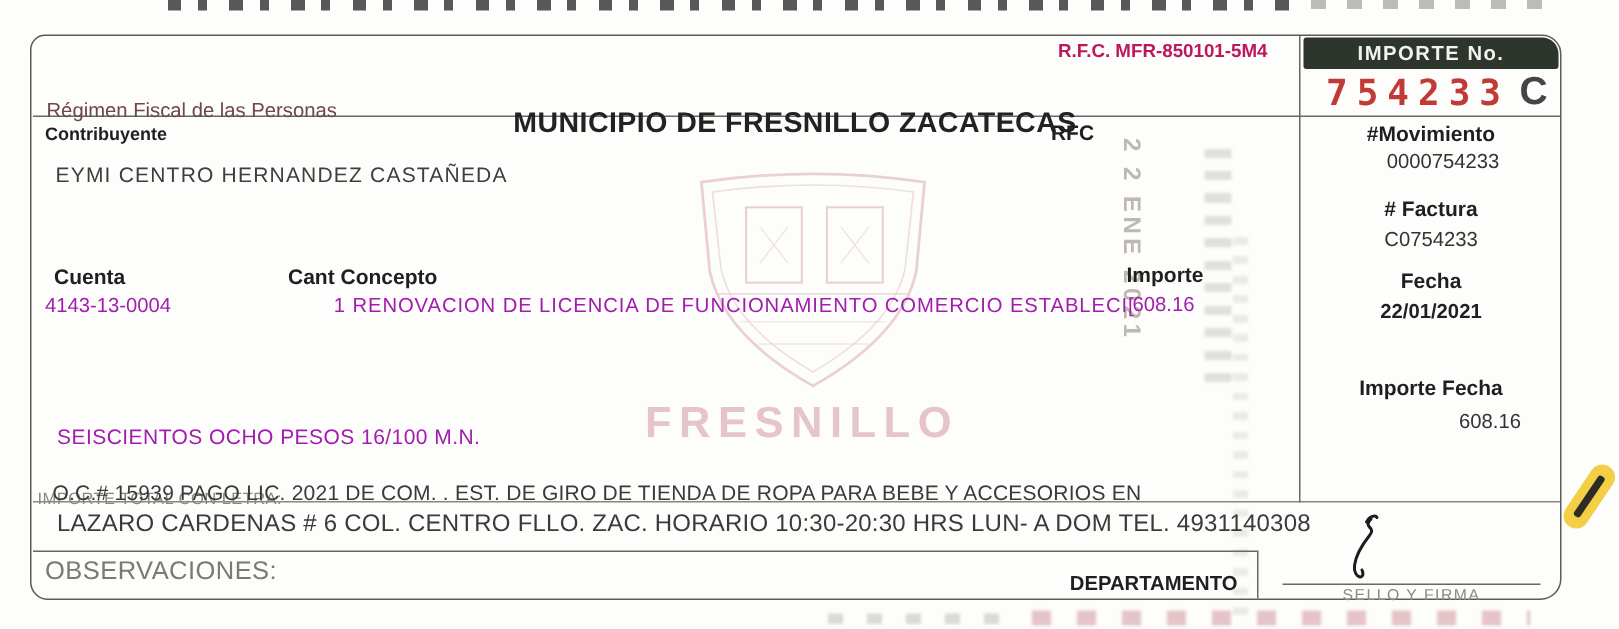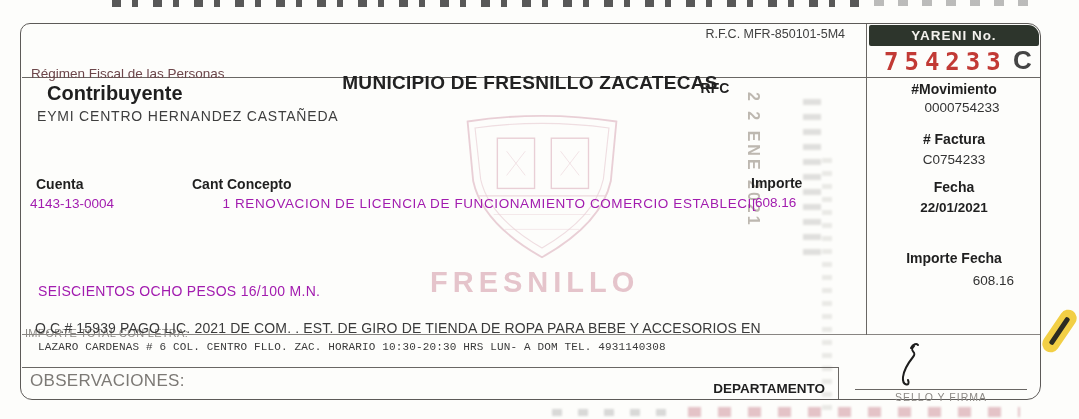--- a/index.html
+++ b/index.html
@@ -35,53 +35,53 @@
   .t { position:absolute; color:#a21caf; white-space:pre; }
   .bold { font-weight:bold; color:#1f1f1f; }
 
   
   .regimen { left:31px; top:31px; font-size:13.5px; line-height:17px; color:#6d474b; }
   .muni-title { left:255px; top:31px; width:550px; text-align:center; font-size:19px;
     font-weight:bold; color:#222; letter-spacing:.3px;margin-top:41px; }
   .muni-addr { left:235px; top:55px; width:590px; text-align:center; font-size:13.8px;
     color:#3a3a3a; letter-spacing:.2px; }
   .issuer-rfc { left:600px; top:27px; width:245px; text-align:right; font-size:12.5px;
-    font-weight:normal; color:#404040; }
+    font-weight:bold; color:#be185d; }
 
   
   .recibo-box { position:absolute; left:869px; top:25px; width:170px; height:21px;
     background:#2d352c; border-radius:2px 11px 2px 2px; display:flex; align-items:center;
     justify-content:center; }
   .recibo-box span { color:#f4f2ee; font-size:13.5px; font-weight:bold; letter-spacing:1px; }
   .recibo-num { left:884px; top:48px; font-family:"DejaVu Sans Mono",monospace; font-size:24px;
     font-weight:bold; color:#c23a35; letter-spacing:6px; }
   .recibo-series { left:1013px; top:45px; font-size:26px; font-weight:bold; color:#454545; }
 
   .panel-c { width:172px; left:868px; text-align:center; }
   .pv { font-size:13.5px; color:#333; }
 
   
-  .lbl-contrib { left:47px; top:82px; font-size:20px; }
+  .lbl-contrib { left:30px; top:82px; font-size:12px; }
   .lbl-rfc-col { left:660px; top:80px; width:110px; text-align:center; font-size:14px; }
   .contrib-name { left:37px; top:108px; font-size:14px; letter-spacing:.8px; color:#3e3e3e; }
 
   
   .lbl-cuenta { left:36px; top:176px; font-size:14px; }
   .lbl-cant { left:192px; top:176px; font-size:14px; }
   .lbl-importe { left:751px; top:175px; font-size:14px; }
   .v-cuenta { left:30px; top:196px; font-size:13.5px; }
   .v-cant { left:214px; top:196px; width:16px; text-align:right; font-size:13.5px; }
   .v-concepto { left:235px; top:196px; font-size:13.5px; letter-spacing:.6px; }
   .v-importe { left:755px; top:195px; font-size:13.5px; }
 
   .amount-words { left:38px; top:283px; font-size:14px; letter-spacing:.3px; }
 
   .letra-lbl { left:25px; top:327px; font-size:11px; color:#8b8884; letter-spacing:.3px; z-index:1; }
   .oc1 { left:35px; top:320px; font-size:14px; letter-spacing:.15px; z-index:2; color:#3a3a3a; }
-  .oc2 { left:38px; top:341px; font-size:11px; letter-spacing:.15px; z-index:2; color:#3a3a3a;font-family:Liberation Mono, monospace; }
+  .oc2 { left:38px; top:341px; font-size:16px; letter-spacing:.15px; z-index:2; color:#3a3a3a; }
 
   
   .obs-lbl { left:30px; top:371px; font-size:17px; color:#7c7975; letter-spacing:.3px; }
   .dep-lbl { left:610px; top:381px; width:215px; text-align:right; font-size:13.5px; }
   .sello-line { left:855px; top:389px; width:172px; }
   .sello-lbl { left:855px; top:391px; width:172px; text-align:center; font-size:10.5px;
     color:#8b8884; letter-spacing:1px; }
 
   
   .shield { position:absolute; left:449px; top:110px; width:186px; height:155px; opacity:.55; }
@@ -137,21 +137,21 @@
   <div class="vline vline-panel"></div>
   <div class="vline vline-sello"></div>
 
   <div class="t regimen">
     <div>Régimen Fiscal de las Personas</div>
   </div>
   <div class="t muni-title">MUNICIPIO DE FRESNILLO ZACATECAS</div>
   <div class="t issuer-rfc">R.F.C. MFR-850101-5M4</div>
 
   <div class="recibo-box">
-    <span>YARENI No.</span>
+    <span>IMPORTE No.</span>
   </div>
   <div class="t recibo-num">754233</div>
   <div class="t recibo-series">C</div>
 
   <div class="t bold lbl-contrib">Contribuyente</div>
   <div class="t bold lbl-rfc-col">RFC</div>
   <div class="t contrib-name">EYMI CENTRO HERNANDEZ CASTAÑEDA</div>
 
   <div class="t bold panel-c" style="top:81px;font-size:14px;">#Movimiento</div>
   <div class="t pv panel-c" style="top:100px;padding-left:16px;">0000754233</div>

